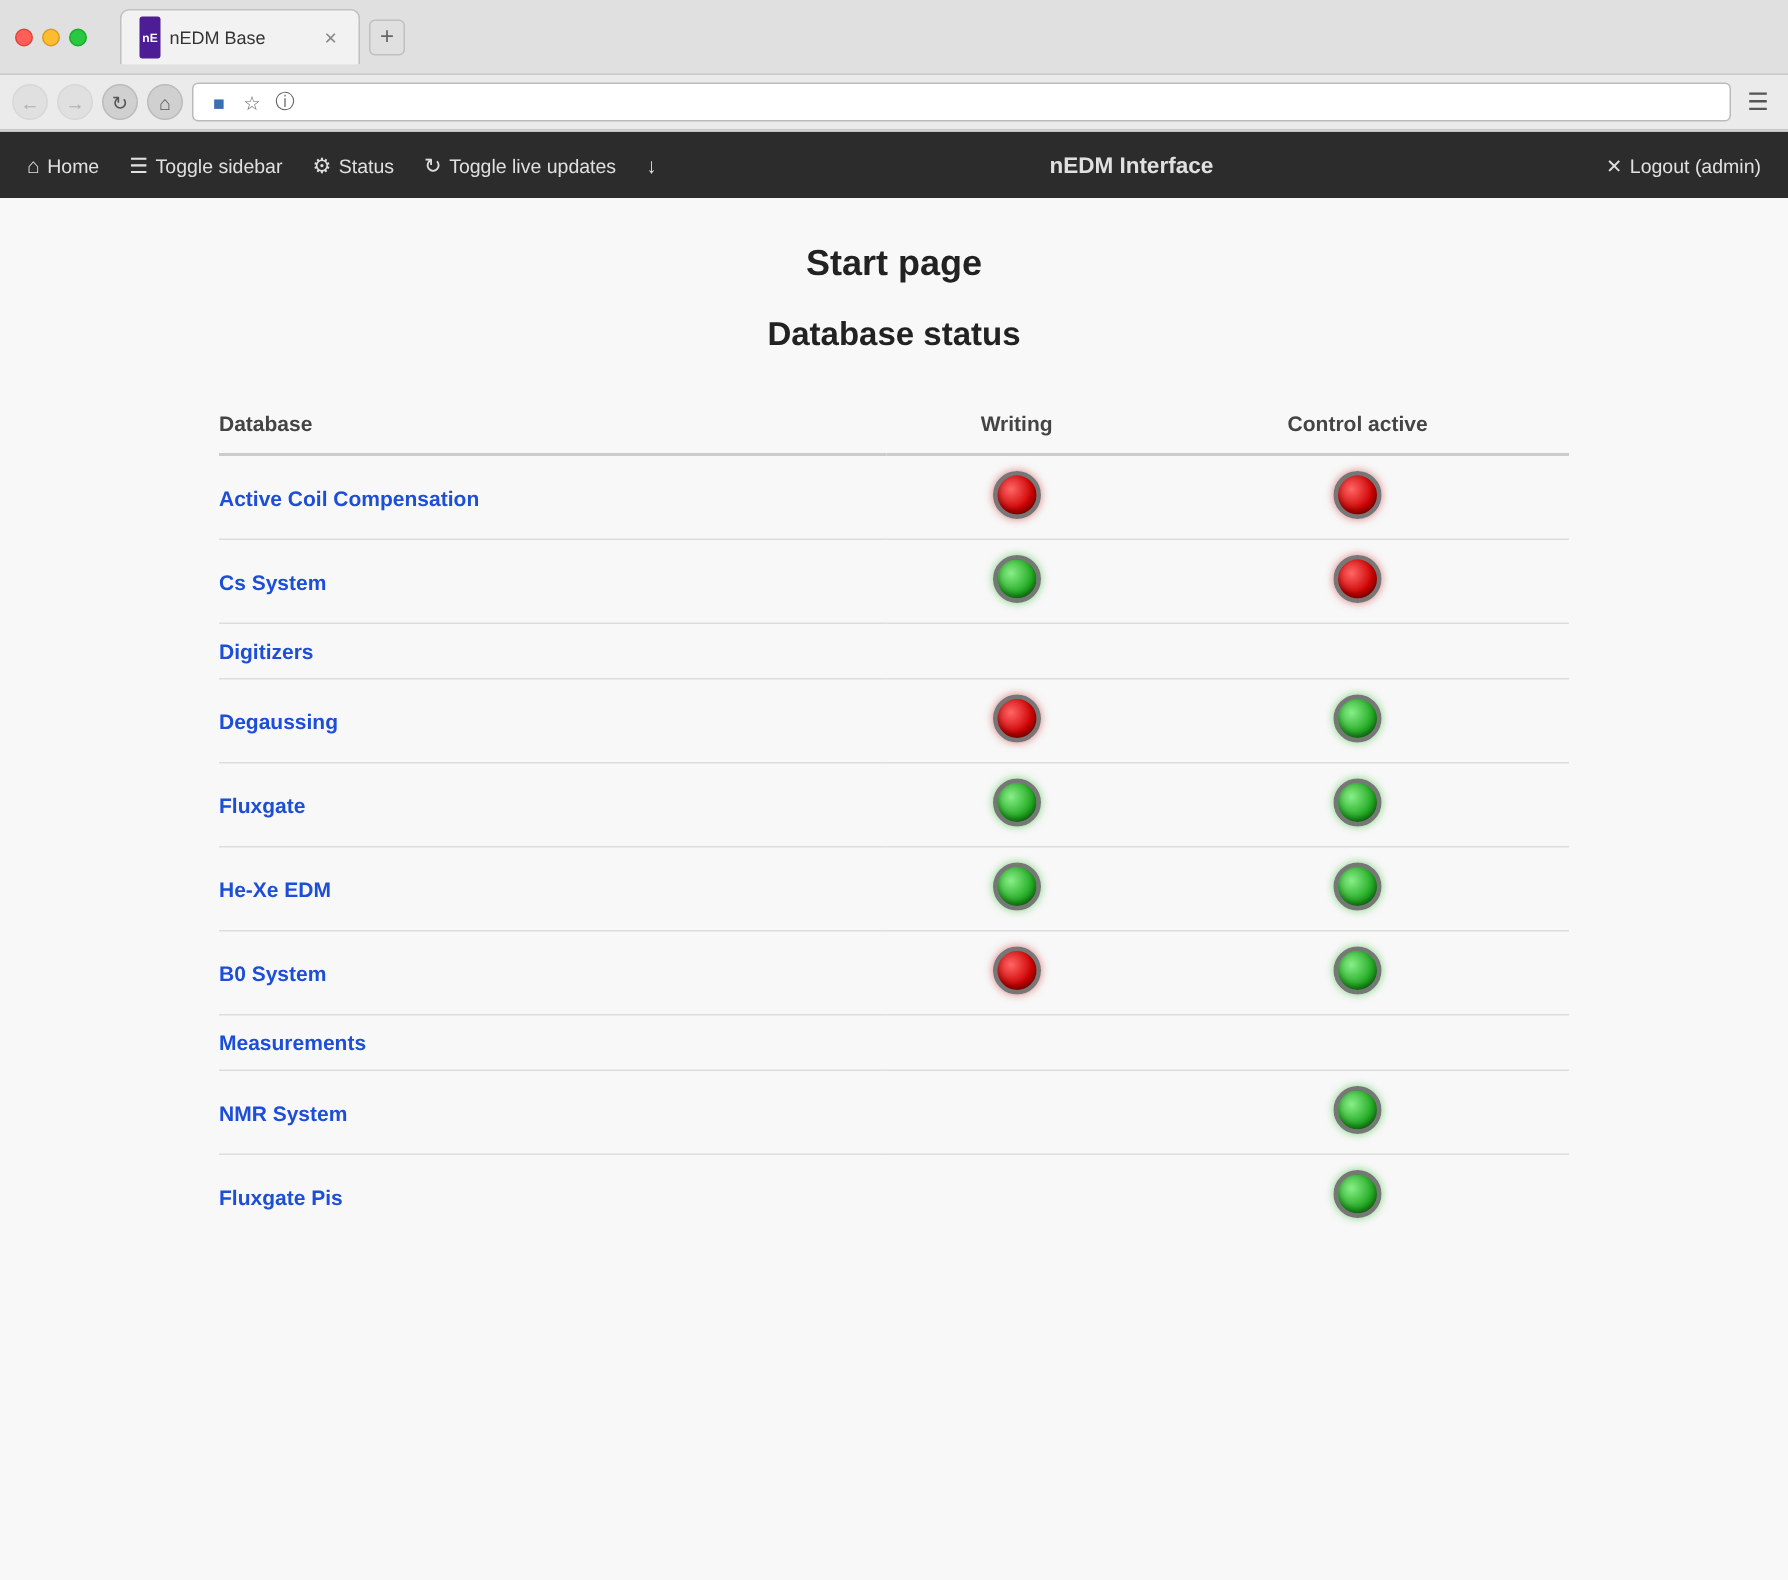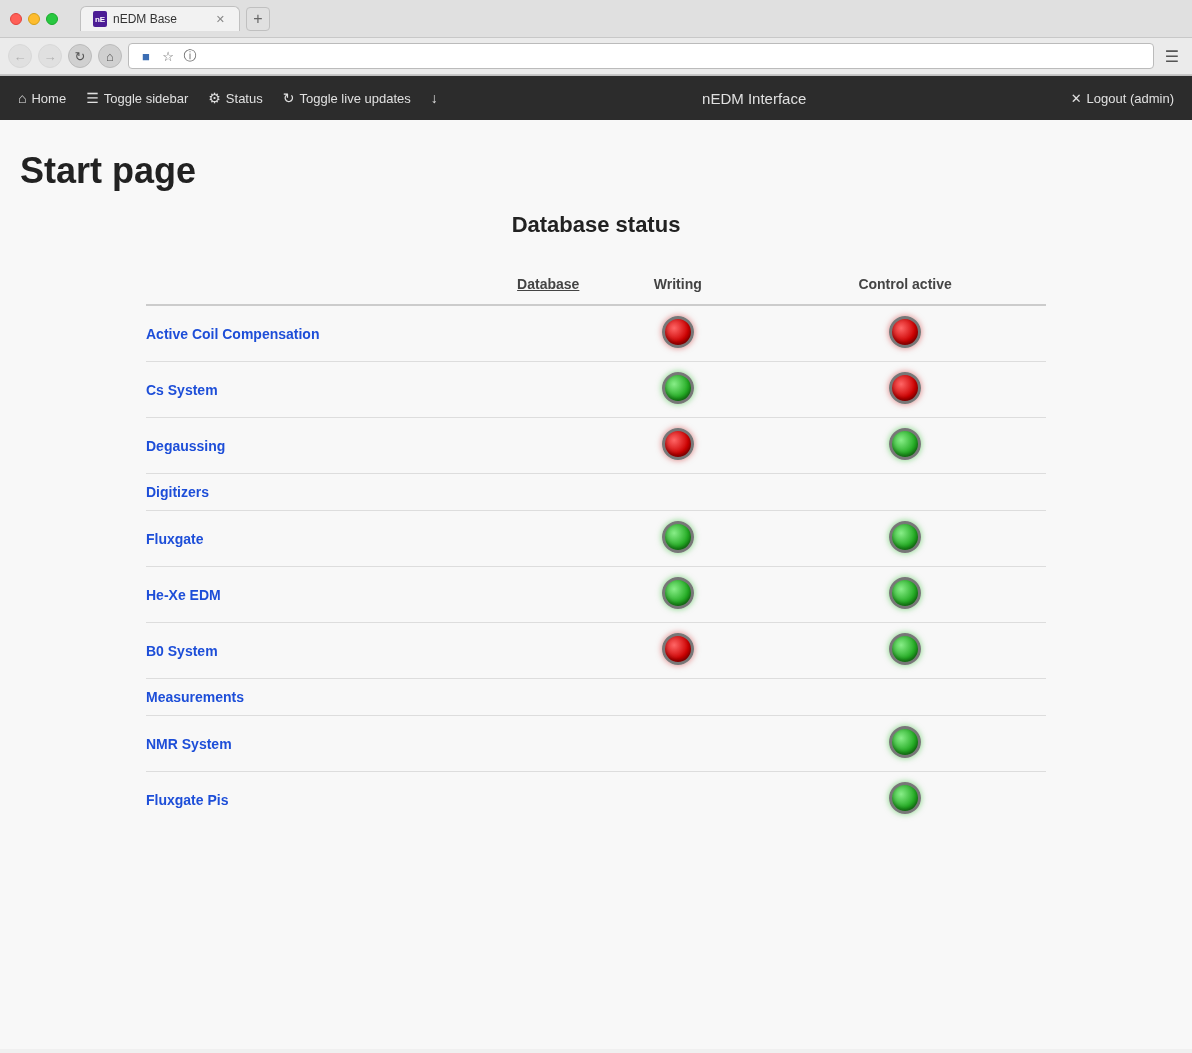--- a/index.html
+++ b/index.html
@@ -47,21 +47,21 @@
       border-bottom: none;
       border-radius: 6px 6px 0 0;
       padding: 4px 12px;
       font-size: 12px;
       color: #333;
       gap: 6px;
       min-width: 160px;
     }
     .tab-favicon {
       width: 14px;
-      height: 16px;
+      height: 28px;
       background: #4c1d95;
       border-radius: 2px;
       font-size: 8px;
       display: flex;
       align-items: center;
       justify-content: center;
       color: white;
       font-weight: bold;
       flex-shrink: 0;
     }
@@ -171,21 +171,21 @@
       color: #e0e0e0;
       white-space: nowrap;
       transition: background 0.15s;
     }
     .nav-item .nav-icon { font-size: 14px; }
     .nav-brand {
       flex: 1;
       text-align: center;
       font-size: 15px;
       color: #e0e0e0;
-      font-weight: 400;
+      font-weight: 700;
     }
     .nav-right {
       display: flex;
       align-items: center;
       margin-left: auto;
     }
     .logout-item {
       display: flex;
       align-items: center;
       gap: 5px;
@@ -195,21 +195,22 @@
       color: #e0e0e0;
     }
 
     
     .page-content {
       background: #f8f8f8;
       min-height: calc(1053px - 44px - 80px);
       padding: 30px 20px;
     }
     .page-title {
-      font-size: 36px;
+      text-align: center;
+      font-size: 24px;
       font-weight: bold;
       color: #222;
       margin-bottom: 20px;
     }
     .section-title {
       text-align: center;
       font-size: 22px;
       font-weight: bold;
       color: #222;
       margin-bottom: 30px;
@@ -223,23 +224,22 @@
       border-collapse: collapse;
     }
     .status-table th {
       font-size: 14px;
       font-weight: 600;
       color: #444;
       padding: 8px 12px 12px;
       border-bottom: 2px solid #ccc;
     }
     .status-table th:first-child {
-      text-align: right;
+      text-align: left;
       padding-left: 0;
-      text-decoration: underline;
     }
     .status-table td {
       padding: 10px 12px;
       border-bottom: 1px solid #ddd;
       vertical-align: middle;
     }
     .status-table td:first-child {
       font-weight: bold;
       font-size: 14px;
       color: #1d4ed8;
@@ -356,28 +356,28 @@
           <td>Active Coil Compensation</td>
           <td class="indicator-cell"><span class="led red"></span></td>
           <td class="indicator-cell"><span class="led red"></span></td>
         </tr>
         <tr>
           <td>Cs System</td>
           <td class="indicator-cell"><span class="led green"></span></td>
           <td class="indicator-cell"><span class="led red"></span></td>
         </tr>
         <tr>
+          <td>Digitizers</td>
+          <td class="indicator-cell"></td>
+          <td class="indicator-cell"></td>
+        </tr>
+        <tr>
           <td>Degaussing</td>
           <td class="indicator-cell"><span class="led red"></span></td>
           <td class="indicator-cell"><span class="led green"></span></td>
-        </tr>
-        <tr>
-          <td>Digitizers</td>
-          <td class="indicator-cell"></td>
-          <td class="indicator-cell"></td>
         </tr>
         <tr>
           <td>Fluxgate</td>
           <td class="indicator-cell"><span class="led green"></span></td>
           <td class="indicator-cell"><span class="led green"></span></td>
         </tr>
         <tr>
           <td>He-Xe EDM</td>
           <td class="indicator-cell"><span class="led green"></span></td>
           <td class="indicator-cell"><span class="led green"></span></td>

